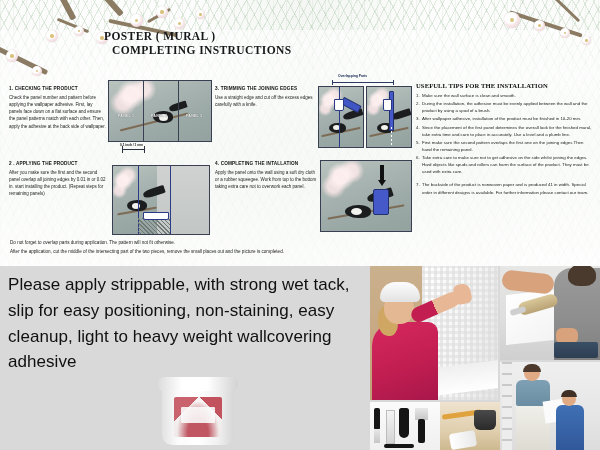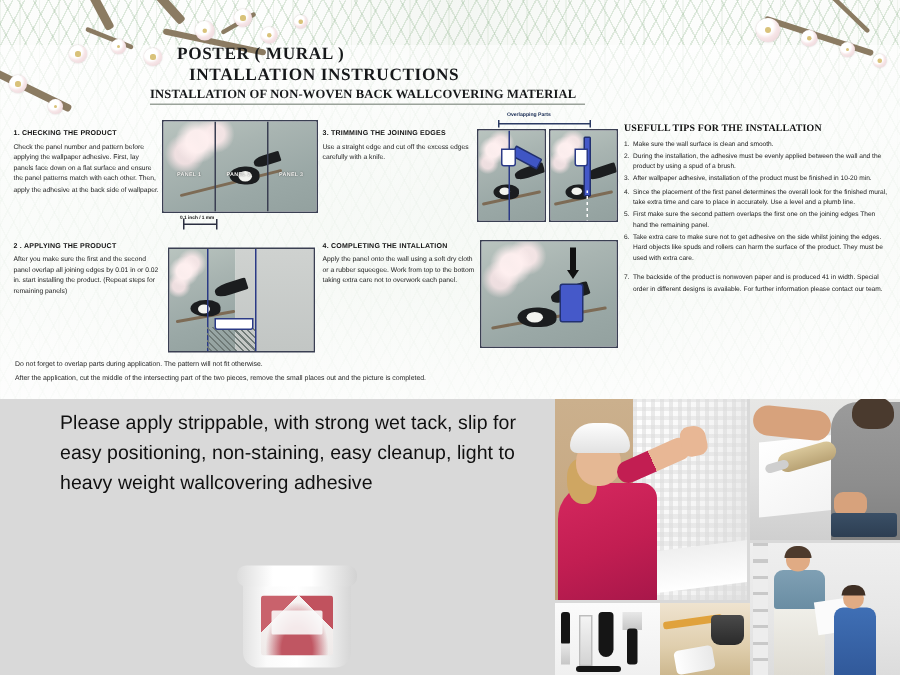--- a/index.html
+++ b/index.html
@@ -45,21 +45,21 @@
     position: absolute; border-radius: 50%;
     background: radial-gradient(circle at 38% 35%, #ffffff 0 38%, #f7e6e8 55%, #e8cdd2 100%);
     box-shadow: 0 0 1px rgba(140,110,110,.5);
   }
   .blossom::after {
     content: ""; position: absolute; left: 36%; top: 36%;
     width: 28%; height: 28%; border-radius: 50%; background: #d9c27a;
   }
 
   
-  .title-block { position: absolute; left: 118px; top: 30px; }
+  .title-block { position: absolute; left: 104px; top: 30px; }
   .title-1, .title-2 {
     font-family: "Liberation Serif", serif; font-weight: bold;
     color: #16181a; letter-spacing: .4px;
   }
   .title-1 { font-size: 11.5px; }
   .title-2 { font-size: 11.5px; margin-left: 8px; margin-top: 2px; }
   .subtitle {
     position: absolute; left: 100px; top: 58px; width: 290px;
     font-family: "Liberation Serif", serif; font-weight: bold;
     font-size: 8.4px; color: #16181a; letter-spacing: .1px;
@@ -157,23 +157,22 @@
   .notes p { font-size: 4.6px; line-height: 1.95; color: #1d1d1d; }
 
   
   .bottom { position: absolute; left: 0; top: 266px; width: 600px; height: 184px; background: #d9d9d9; }
   .promo { position: absolute; left: 8px; top: 0px; width: 362px; }
   .promo-title {
     font-size: 10.5px; color: #101010; text-align: center; margin-top: 10px;
     letter-spacing: .1px;
   }
   .promo-body {
-    font-size: 13px; color: #101010; line-height: 1.52; margin-top: 6px;
+    font-size: 17px; color: #101010; line-height: 1.52; margin-top: 6px;
     letter-spacing: .05px;
-    margin-left: 32px;
   }
 
   
   .bucket { position: absolute; left: 158px; top: 375px; width: 80px; height: 72px; }
   .bucket-body {
     position: absolute; left: 4px; top: 10px; width: 72px; height: 60px;
     background: linear-gradient(90deg, #e2e2e2 0%, #fbfbfb 22%, #ffffff 50%, #f0f0f0 78%, #d6d6d6 100%);
     border-radius: 4px 4px 10px 10px;
   }
   .bucket-lid {
@@ -299,23 +298,22 @@
       <div class="blossom" style="left:84px;top:38px;width:9px;height:9px;"></div>
     </div>
     <div class="branch" style="left:-6px;top:48px;width:80px;height:80px;">
       <div class="twig" style="left:0px;top:10px;width:56px;height:5px;transform:rotate(26deg);"></div>
       <div class="blossom" style="left:12px;top:2px;width:12px;height:12px;"></div>
       <div class="blossom" style="left:38px;top:18px;width:10px;height:10px;"></div>
     </div>
 
     <div class="title-block">
       <div class="title-1">POSTER ( MURAL )</div>
-      <div class="title-2">INTALLATION INSTRUCTIONS</div>
-    </div>
-    <div class="subtitle">INSTALLATION OF NON-WOVEN BACK WALLCOVERING MATERIAL</div>
+      <div class="title-2">COMPLETING INSTRUCTIONS</div>
+    </div>
 
     <div class="ins" id="ins1">
       <h4>1. CHECKING THE PRODUCT</h4>
       <p>Check the panel number and pattern before applying the wallpaper adhesive. First, lay panels face down on a flat surface and ensure the panel patterns match with each other. Then, apply the adhesive at the back side of wallpaper.</p>
     </div>
 
     <div class="ins" id="ins2">
       <h4>2 . APPLYING THE PRODUCT</h4>
       <p>After you make sure the first and the second panel overlap all joining edges by 0.01 in or 0.02 in. start installing the product. (Repeat steps for remaining panels)</p>
     </div>

